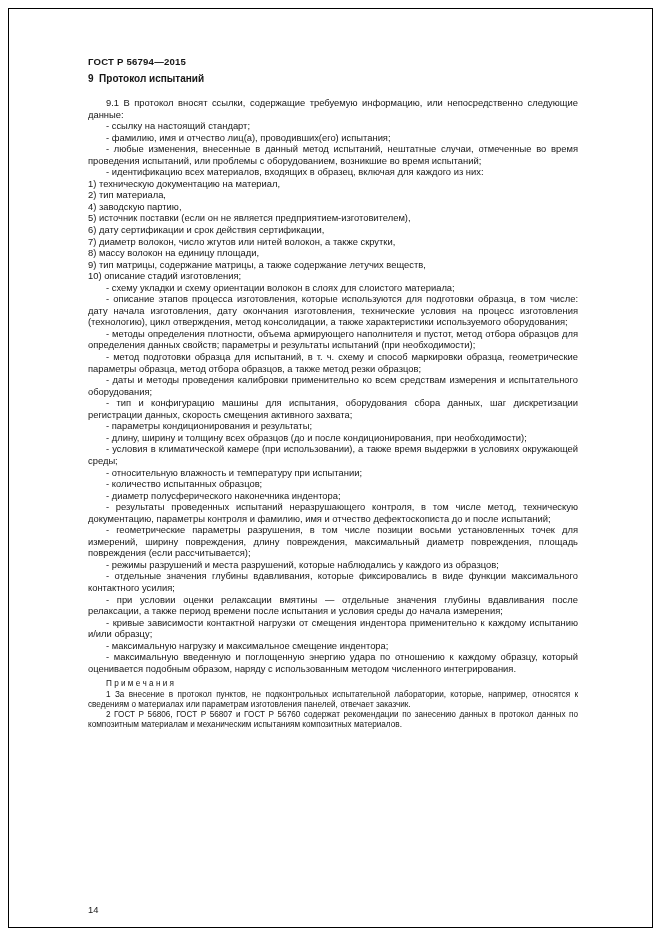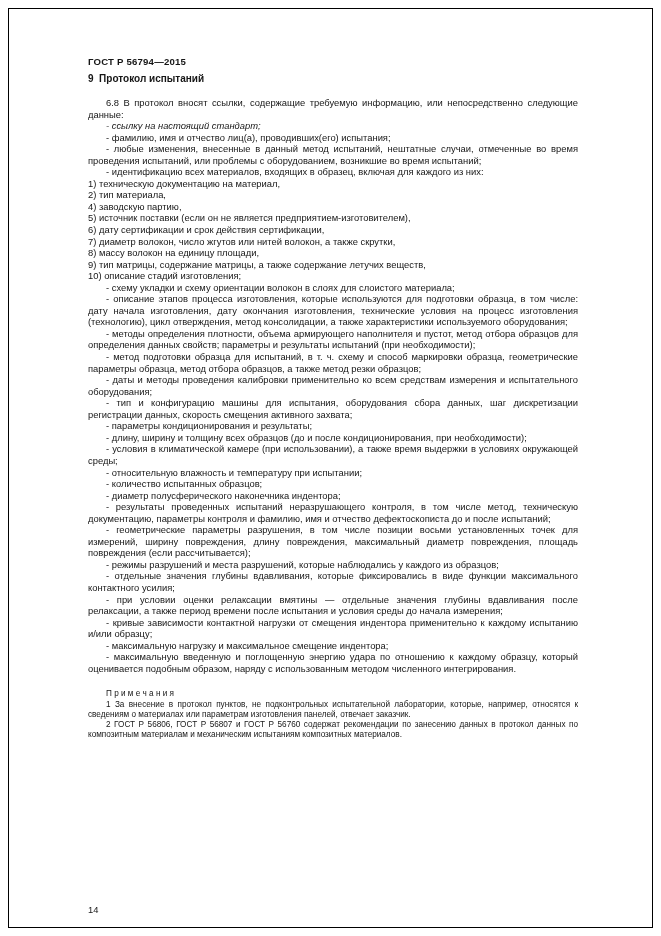--- a/index.html
+++ b/index.html
@@ -42,28 +42,27 @@
   }
   .body-text {
     font-size: 9.4px;
     line-height: 11.55px;
   }
   .block {
     text-align: justify;
     text-indent: 18px;
   }
   .block.italic {
-    font-style: italic;
   }
   .block.num {
     text-indent: 0;
     text-align: left;
   }
   .notes {
-    margin-top: 15px;
+    margin-top: 5px;
     font-size: 8.2px;
     line-height: 9.9px;
   }
   .notes-title {
     text-indent: 18px;
     margin-bottom: 1px;
   }
   .note-item {
     text-align: justify;
     text-indent: 18px;
@@ -80,21 +79,21 @@
 
 <div class="page">
   <div class="frame"></div>
 
   <div class="content">
     <div class="doc-header">ГОСТ Р 56794—2015</div>
 
     <h1 class="section-title">9  Протокол испытаний</h1>
 
     <div class="body-text">
-        <div class="block para">6.8 В протокол вносят ссылки, содержащие требуемую информацию, или непосредственно следующие данные:</div>
+        <div class="block para">9.1 В протокол вносят ссылки, содержащие требуемую информацию, или непосредственно следующие данные:</div>
         <div class="block dash italic">- ссылку на настоящий стандарт;</div>
         <div class="block dash">- фамилию, имя и отчество лиц(а), проводивших(его) испытания;</div>
         <div class="block dash">- любые изменения, внесенные в данный метод испытаний, нештатные случаи, отмеченные во время проведения испытаний, или проблемы с оборудованием, возникшие во время испытаний;</div>
         <div class="block dash">- идентификацию всех материалов, входящих в образец, включая для каждого из них:</div>
         <div class="block num">1)  техническую документацию на материал,</div>
         <div class="block num">2)  тип материала,</div>
         <div class="block num">4)  заводскую партию,</div>
         <div class="block num">5)  источник поставки (если он не является предприятием-изготовителем),</div>
         <div class="block num">6)  дату сертификации и срок действия сертификации,</div>
         <div class="block num">7)  диаметр волокон, число жгутов или нитей волокон, а также скрутки,</div>

